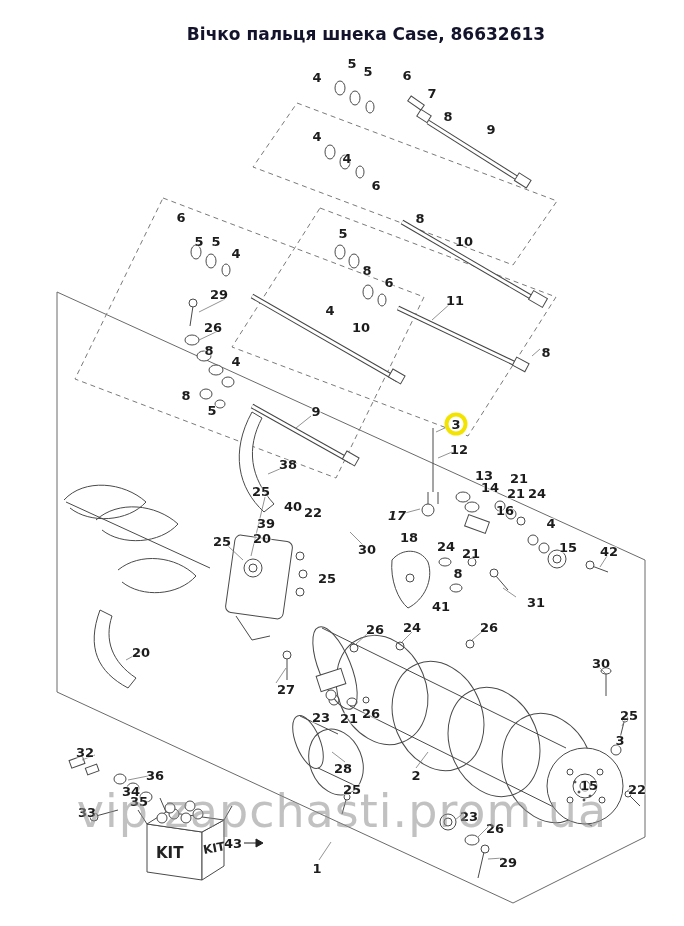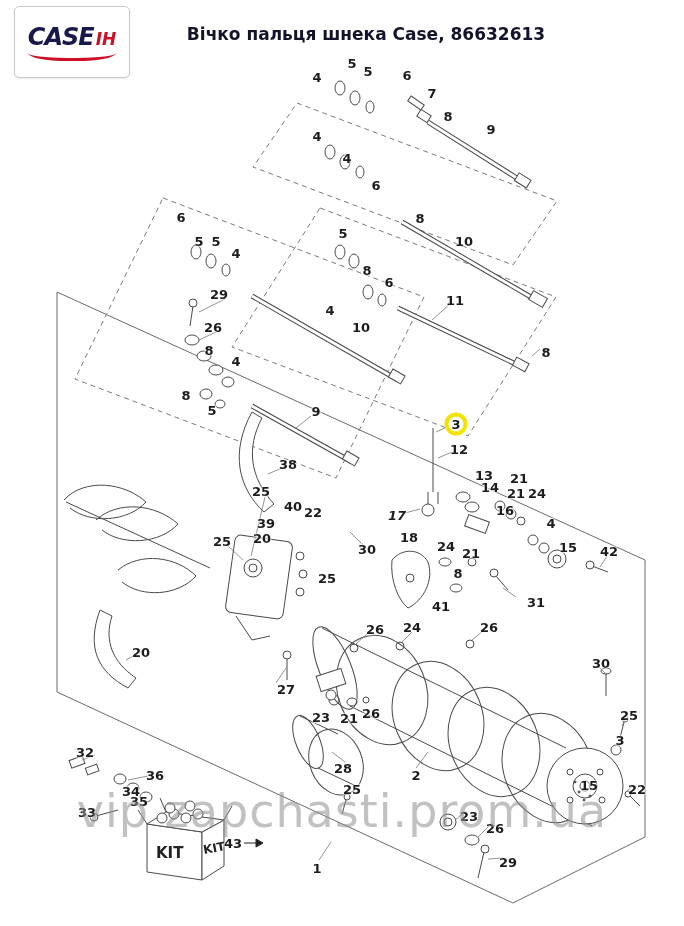--- a/index.html
+++ b/index.html
@@ -269,27 +269,20 @@
         <line x1="412" y1="632" x2="402" y2="642"></line>
         <line x1="484" y1="630" x2="472" y2="640"></line>
         <line x1="597" y1="665" x2="606" y2="674"></line>
         <line x1="626" y1="718" x2="622" y2="726"></line>
         <line x1="633" y1="786" x2="626" y2="792"></line>
       </g>
 
     </g>
   </svg>
 
-  <div class="logo-box">
-    <div class="logo-line">
-      <span class="logo-brand">CASE</span>
-      <span class="logo-mark">IH</span>
-    </div>
-    <div class="logo-swoosh"></div>
-  </div>
 
   <h1 class="page-title">Вічко пальця шнека Case, 86632613</h1>
 
   <div id="callout-layer">
       <span class="callout" style="left: 317px; top: 77px;">4</span>
       <span class="callout" style="left: 352px; top: 63px;">5</span>
       <span class="callout" style="left: 368px; top: 71px;">5</span>
       <span class="callout" style="left: 407px; top: 75px;">6</span>
       <span class="callout" style="left: 432px; top: 93px;">7</span>
       <span class="callout" style="left: 448px; top: 116px;">8</span>

